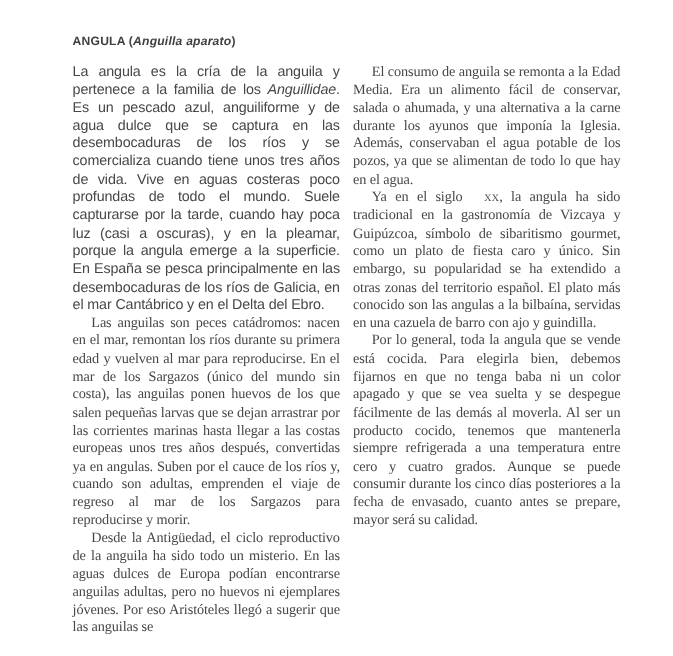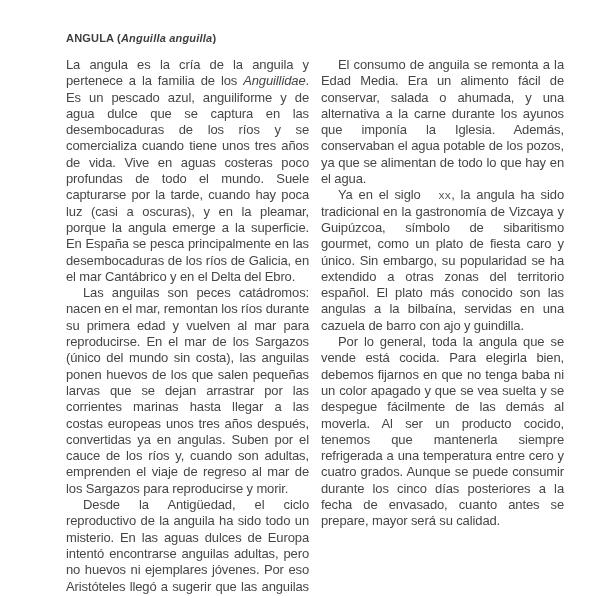--- a/index.html
+++ b/index.html
@@ -49,41 +49,42 @@
     letter-spacing: -0.12px;
     color: #464646;
     hyphens: auto;
     -webkit-hyphens: auto;
   }
   .col p {
     margin: 0;
   }
   .col p.indent {
     text-indent: 17px;
+    font-family: Liberation Serif, serif;
   }
   .italic {
     font-style: italic;
   }
   .smallcaps {
     font-variant: small-caps;
     letter-spacing: 0.3px;
     margin-left: 12px;
   }
 </style>
 </head>
 <body>
 
 <div class="page">
-  <h1 class="doc-title"><span>ANGULA (</span><span class="sci">Anguilla anguilla</span><span>)</span></h1>
+  <h1 class="doc-title"><span>ANGULA (</span><span class="sci">Anguilla aparato</span><span>)</span></h1>
 
   <div class="columns">
     <div class="col">
         <p><span>La angula es la cría de la anguila y pertenece a la familia de los </span><span class="italic">Anguillidae</span><span>. Es un pescado azul, anguiliforme y de agua dulce que se captura en las desembocaduras de los ríos y se comercializa cuando tiene unos tres años de vida. Vive en aguas costeras poco profundas de todo el mundo. Suele capturarse por la tarde, cuando hay poca luz (casi a oscuras), y en la pleamar, porque la angula emerge a la superficie. En España se pesca principalmente en las desembocaduras de los ríos de Galicia, en el mar Cantábrico y en el Delta del Ebro.</span></p>
         <p class="indent"><span>Las anguilas son peces catádromos: nacen en el mar, remontan los ríos durante su primera edad y vuelven al mar para reproducirse. En el mar de los Sargazos (único del mundo sin costa), las anguilas ponen huevos de los que salen pequeñas larvas que se dejan arrastrar por las corrientes marinas hasta llegar a las costas europeas unos tres años después, convertidas ya en angulas. Suben por el cauce de los ríos y, cuando son adultas, emprenden el viaje de regreso al mar de los Sargazos para reproducirse y morir.</span></p>
-        <p class="indent"><span>Desde la Antigüedad, el ciclo reproductivo de la anguila ha sido todo un misterio. En las aguas dulces de Europa intentó encontrarse anguilas adultas, pero no huevos ni ejemplares jóvenes. Por eso Aristóteles llegó a sugerir que las anguilas se</span></p>
+        <p class="indent"><span>Desde la Antigüedad, el ciclo reproductivo de la anguila ha sido todo un misterio. En las aguas dulces de Europa podían encontrarse anguilas adultas, pero no huevos ni ejemplares jóvenes. Por eso Aristóteles llegó a sugerir que las anguilas se</span></p>
       </div>
     <div class="col">
         <p class="indent"><span>El consumo de anguila se remonta a la Edad Media. Era un alimento fácil de conservar, salada o ahumada, y una alternativa a la carne durante los ayunos que imponía la Iglesia. Además, conservaban el agua potable de los pozos, ya que se alimentan de todo lo que hay en el agua.</span></p>
         <p class="indent"><span>Ya en el siglo </span><span class="smallcaps">xx</span><span>, la angula ha sido tradicional en la gastronomía de Vizcaya y Guipúzcoa, símbolo de sibaritismo gourmet, como un plato de fiesta caro y único. Sin embargo, su popularidad se ha extendido a otras zonas del territorio español. El plato más conocido son las angulas a la bilbaína, servidas en una cazuela de barro con ajo y guindilla.</span></p>
         <p class="indent"><span>Por lo general, toda la angula que se vende está cocida. Para elegirla bien, debemos fijarnos en que no tenga baba ni un color apagado y que se vea suelta y se despegue fácilmente de las demás al moverla. Al ser un producto cocido, tenemos que mantenerla siempre refrigerada a una temperatura entre cero y cuatro grados. Aunque se puede consumir durante los cinco días posteriores a la fecha de envasado, cuanto antes se prepare, mayor será su calidad.</span></p>
       </div>
   </div>
 </div>
 
 </body></html>

